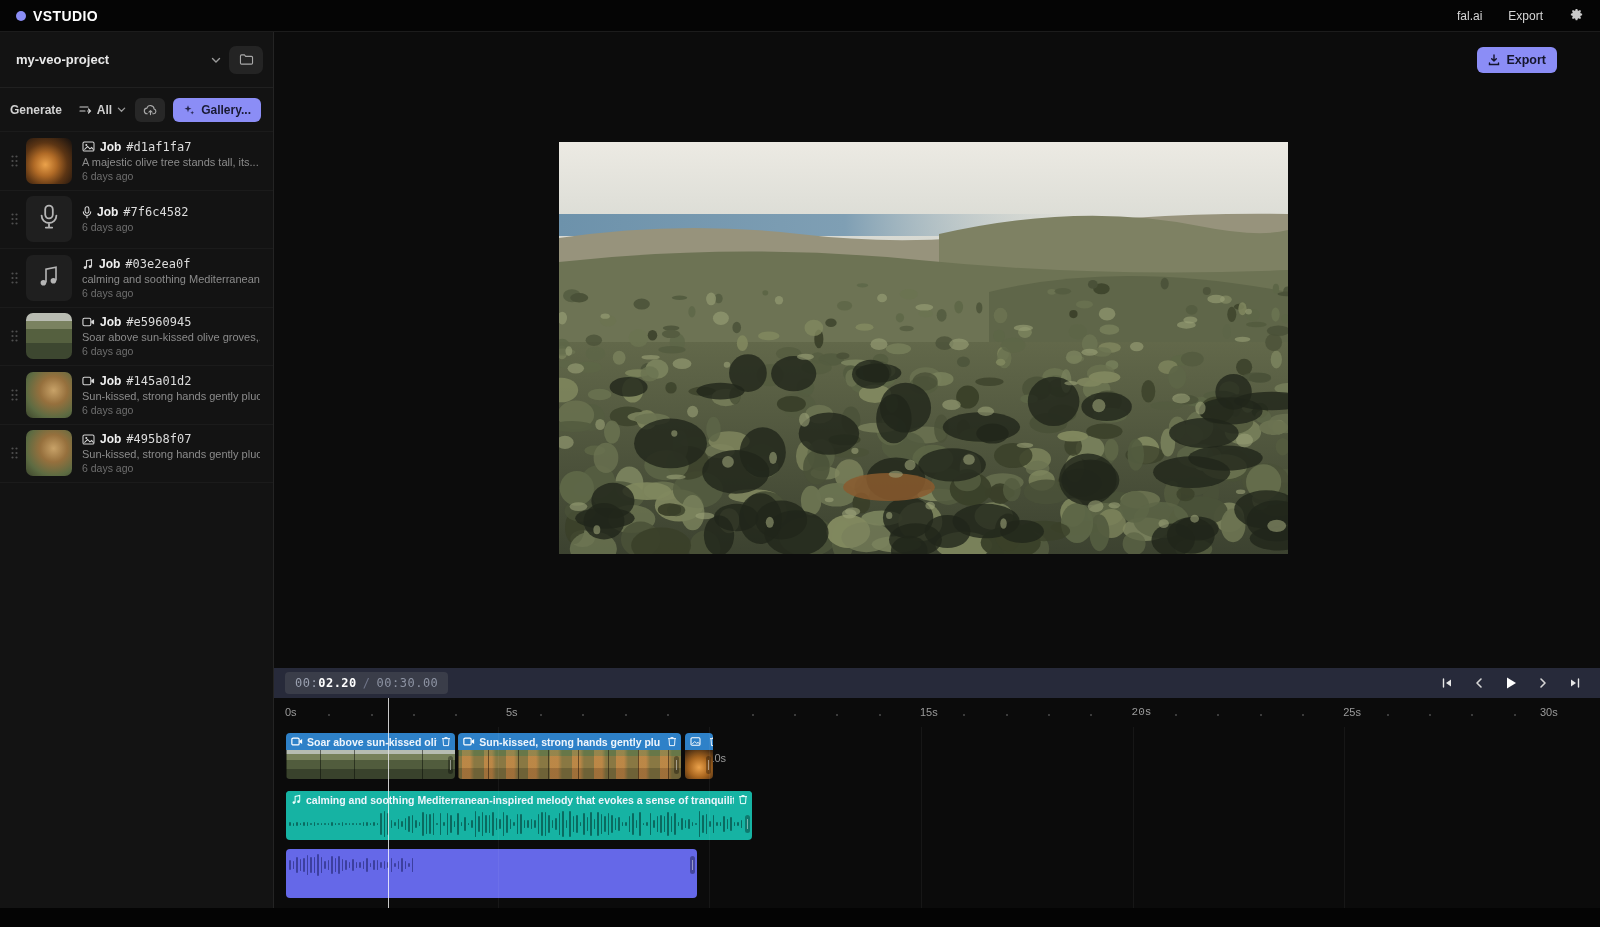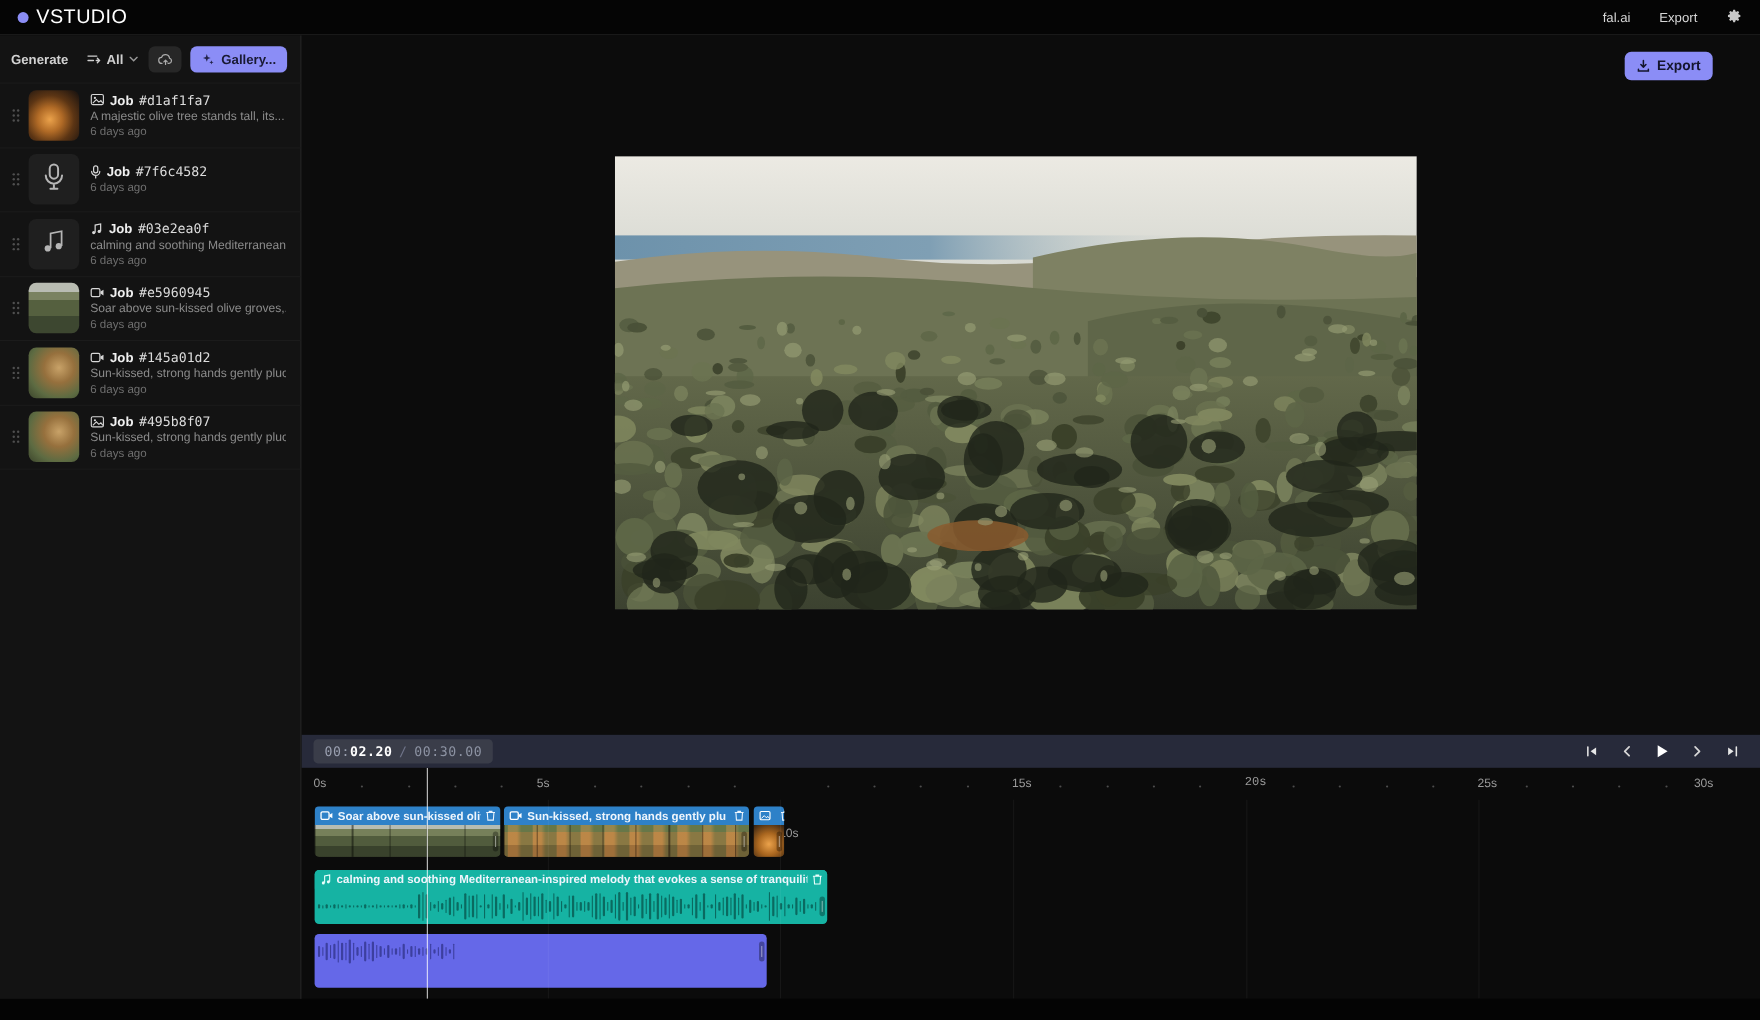--- a/index.html
+++ b/index.html
@@ -6,21 +6,21 @@
   html,body { background:#000; }
   body { font-family:"Liberation Sans", sans-serif; -webkit-font-smoothing:antialiased; }
   .app { position:relative; width:1600px; height:927px; background:#0c0c0c; overflow:hidden; }
 
   
   .topbar { position:absolute; left:0; top:0; width:1600px; height:32px; background:#050505;
             border-bottom:1px solid #1c1c1c; display:flex; align-items:center; justify-content:space-between;
             padding:0 16px; z-index:30; }
   .brand { display:flex; align-items:center; gap:7px; }
   .brand-dot { width:10px; height:10px; border-radius:50%; background:#8b8df5; }
-  .brand-name { color:#fff; font-weight:normal; font-size:18px; letter-spacing:.4px; }
+  .brand-name { color:#fff; font-weight:bold; font-size:14px; letter-spacing:.4px; }
   .topbar-right { display:flex; align-items:center; gap:26px; }
   .toplink { color:#d6d6d6; font-size:12px; cursor:pointer; }
   .gear { color:#c9c9c9; font-size:15px; line-height:1; cursor:pointer; }
 
   
   .sidebar { position:absolute; left:0; top:32px; width:274px; height:876px; background:#131313;
              border-right:1px solid #242424; z-index:20; }
   .project-row { height:56px; display:flex; align-items:center; padding:0 10px 0 16px; gap:8px; border-bottom:1px solid #202020; }
   .project-name { color:#e8e8e8; font-size:13px; font-weight:bold; flex:0 0 auto; }
   .project-spacer { flex:1; }
@@ -126,20 +126,36 @@
       <span class="toplink">Export</span>
       <span class="gear">
         <svg width="15" height="15" viewBox="0 0 16 16">
             <path fill="#c9c9c9" d="M8 5.2A2.8 2.8 0 1 0 8 10.8 2.8 2.8 0 0 0 8 5.2zm0 4.4A1.6 1.6 0 1 1 8 6.4a1.6 1.6 0 0 1 0 3.2zM14 8.9V7.1l-1.6-.4a4.6 4.6 0 0 0-.4-1l.9-1.4-1.2-1.2-1.4.9a4.6 4.6 0 0 0-1-.4L8.9 2H7.1l-.4 1.6a4.6 4.6 0 0 0-1 .4l-1.4-.9-1.2 1.2.9 1.4a4.6 4.6 0 0 0-.4 1L2 7.1v1.8l1.6.4c.1.35.23.69.4 1l-.9 1.4 1.2 1.2 1.4-.9c.31.17.65.3 1 .4L7.1 14h1.8l.4-1.6c.35-.1.69-.23 1-.4l1.4.9 1.2-1.2-.9-1.4c.17-.31.3-.65.4-1z"></path>
           </svg>
       </span>
     </div>
   </header>
 
   <aside class="sidebar">
+    <div class="project-row">
+      <span class="project-name">my-veo-project</span>
+      <span class="project-spacer"></span>
+      <span class="chev">
+        <svg width="10" height="10" viewBox="0 0 10 10">
+            <path d="M1.5 3.5 5 7l3.5-3.5" fill="none" stroke="#9a9a9a" stroke-width="1.4" stroke-linecap="round"></path>
+          </svg>
+      </span>
+      <span class="folder-btn">
+        <span class="icon-s">
+          <svg width="15" height="13" viewBox="0 0 16 14">
+              <path d="M1.5 3.2a1.2 1.2 0 0 1 1.2-1.2h3l1.4 1.6h6.2a1.2 1.2 0 0 1 1.2 1.2v6a1.2 1.2 0 0 1-1.2 1.2H2.7a1.2 1.2 0 0 1-1.2-1.2z" fill="none" stroke="#a8a8a8" stroke-width="1.2"></path>
+            </svg>
+        </span>
+      </span>
+    </div>
 
     <div class="gallery-row">
       <span class="gallery-label">Generate</span>
       <span class="g-spacer"></span>
       <span class="filter-all">
         <span class="icon-s">
           <svg width="13" height="11" viewBox="0 0 13 11">
               <path d="M1 3h8M1 7h5M8.5 7h3m-2-2 2 2-2 2" fill="none" stroke="#cfcfcf" stroke-width="1.2" stroke-linecap="round"></path>
             </svg>
         </span>
@@ -852,21 +868,21 @@
     </div>
   </div>
 
   <div class="tl-area" id="tl-area">
     <div class="ruler" id="ruler">
         <span class="ruler-label" style="left: 11px;">0s</span>
         <span class="ruler-dot" style="left: 54.33px;"></span>
         <span class="ruler-dot" style="left: 96.66px;"></span>
         <span class="ruler-dot" style="left: 138.99px;"></span>
         <span class="ruler-dot" style="left: 181.32px;"></span>
-        <span class="ruler-label" style="left: 214px;">5s</span>
+        <span class="ruler-label" style="left: 232px;">5s</span>
         <span class="ruler-dot" style="left: 265.98px;"></span>
         <span class="ruler-dot" style="left: 308.31px;"></span>
         <span class="ruler-dot" style="left: 350.64px;"></span>
         <span class="ruler-dot" style="left: 392.97px;"></span>
         <span class="ruler-label" style="left: 434.3px; margin-top: 46px;">10s</span>
         <span class="ruler-dot" style="left: 477.63px;"></span>
         <span class="ruler-dot" style="left: 519.96px;"></span>
         <span class="ruler-dot" style="left: 562.29px;"></span>
         <span class="ruler-dot" style="left: 604.62px;"></span>
         <span class="ruler-label" style="left: 645.95px;">15s</span>

